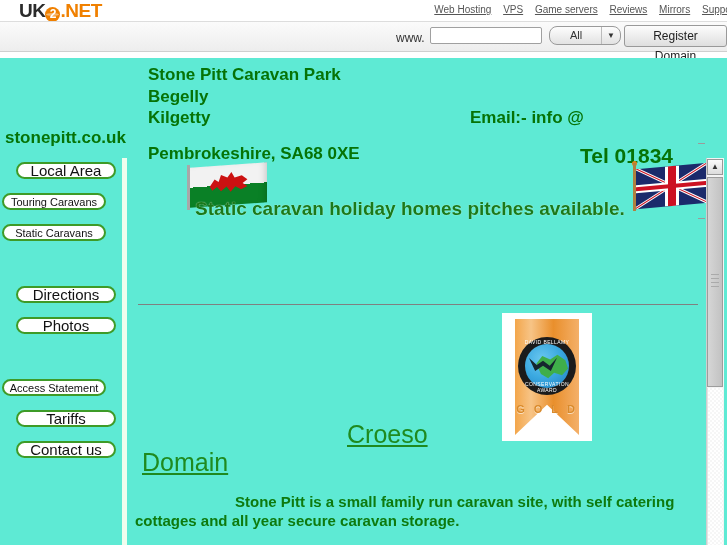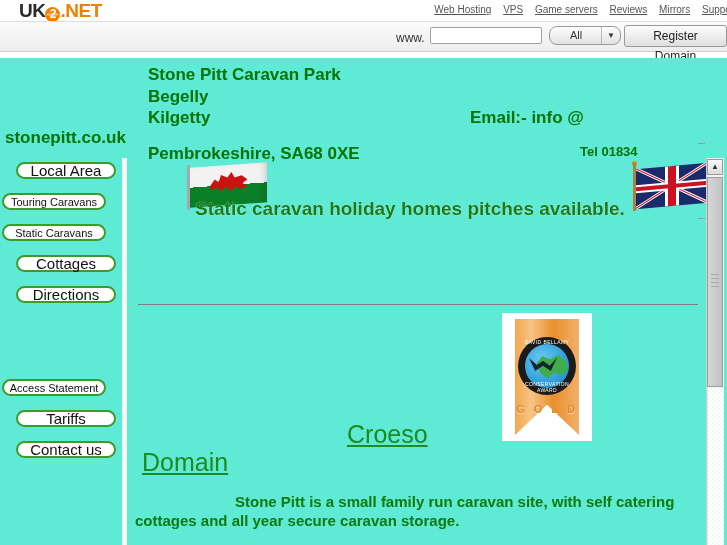--- a/index.html
+++ b/index.html
@@ -130,21 +130,21 @@
     color: #067306;
     font-weight: bold;
     font-size: 17px;
   }
   .addr-l1 { position: absolute; left: 148px; top: 7px; font-size: 17px; }
   .addr-l2 { position: absolute; left: 148px; top: 29px; font-size: 17px; }
   .addr-l3 { position: absolute; left: 148px; top: 50px; font-size: 17px; }
   .addr-l4 { position: absolute; left: 148px; top: 86px; font-size: 17px; text-align: right; }
   .email-l { position: absolute; left: 470px; top: 50px; font-size: 17px; }
   .email-d { position: absolute; left: 5px;  top: 70px; font-size: 17px; }
-  .tel-l   { position: absolute; left: 580px; top: 86px; font-size: 13px; }
+  .tel-l   { position: absolute; left: 580px; top: 86px; font-size: 21px; }
 
   
   #sidebar {
     position: absolute; left: 0; top: 100px;
     width: 118px; height: 393px;
   }
   .navbtn {
     position: absolute; left: 16px;
     width: 100px; height: 17px;
     border: 2px solid #3e9b28;
@@ -438,22 +438,22 @@
     <div class="addr-l4">Pembrokeshire, SA68 0XE</div>
     <div class="email-l">Email:- info @</div>
     <div class="email-d">stonepitt.co.uk</div>
     <div class="tel-l">Tel 01834</div>
   </div>
 
   <div id="sidebar">
     <div class="navbtn" style="top:4px">Local Area</div>
     <div class="navbtn wide" style="top:66px">Static Caravans</div>
     <div class="navbtn wide" style="top:35px">Touring Caravans</div>
-    <div class="navbtn" style="top:97px">Cottages</div>
     <div class="navbtn" style="top:128px">Directions</div>
+    <div class="navbtn" style="top:159px">Photos</div>
     <div class="navbtn wide" style="top:221px">Access Statement</div>
     <div class="navbtn" style="top:252px">Tariffs</div>
     <div class="navbtn" style="top:283px">Contact us</div>
   </div>
 
   <div id="v-divider"></div>
 
   <div id="content">
 
     <div id="banner-area">

